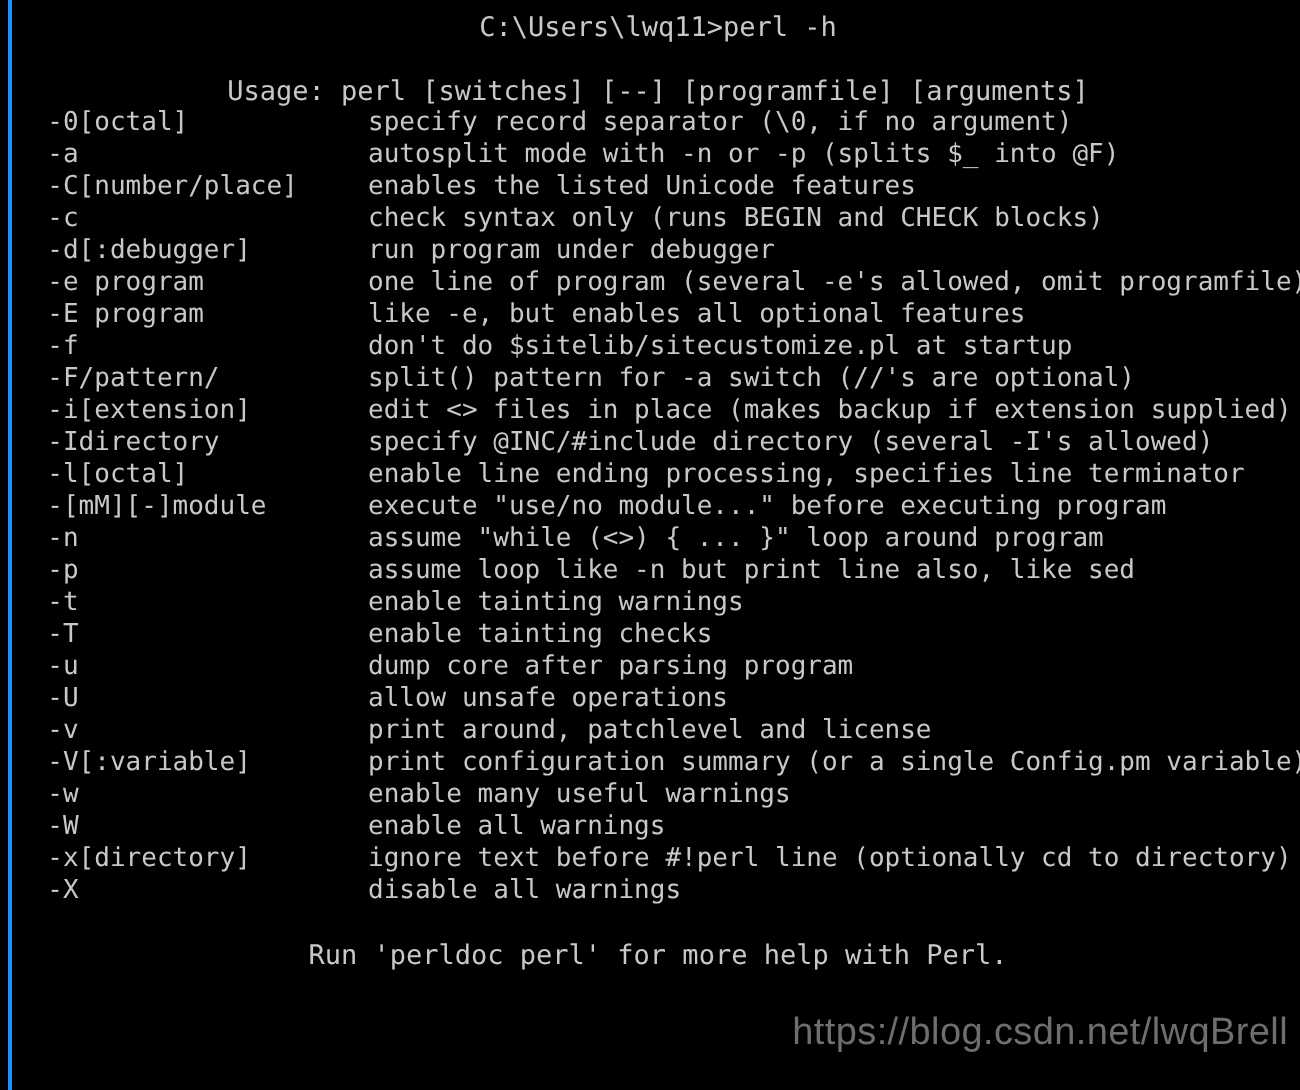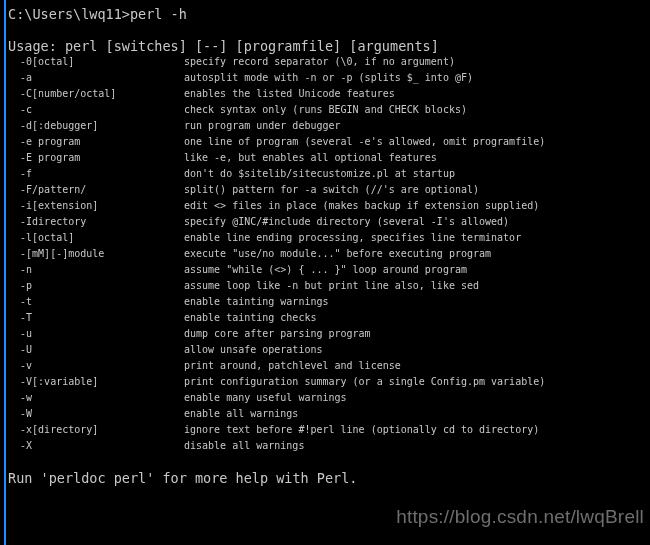--- a/index.html
+++ b/index.html
@@ -40,29 +40,30 @@
   .line {
     display: block;
     height: 16px;
     line-height: 16px;
     font-size: 13.5px;
     letter-spacing: 0px;
     color: #c8c8c8;
     white-space: pre;
     padding-left: 8px;
     font-family: "DejaVu Sans Mono", "Liberation Mono", monospace;
+    text-align: center;
   }
   .line.blank {
     color: transparent;
   }
   .opt-row {
     display: block;
     height: 16px;
     line-height: 16px;
-    font-size: 10px;
+    font-size: 13px;
     color: #c8c8c8;
     white-space: pre;
     padding-left: 8px;
     font-family: "DejaVu Sans Mono", "Liberation Mono", monospace;
   }
   .sw {
     display: inline-block;
     width: 176px;
     white-space: pre;
     color: #c8c8c8;
@@ -94,21 +95,21 @@
 
     <span class="line">C:\Users\lwq11&gt;perl -h</span>
 
     <span class="line blank"> </span>
 
     <span class="line">Usage: perl [switches] [--] [programfile] [arguments]</span>
 
     <div id="switch-list">
         <span class="opt-row"><span class="sw">  -0[octal]</span><span class="desc">specify record separator (\0, if no argument)</span></span>
         <span class="opt-row"><span class="sw">  -a</span><span class="desc">autosplit mode with -n or -p (splits $_ into @F)</span></span>
-        <span class="opt-row"><span class="sw">  -C[number/octal]</span><span class="desc">enables the listed Unicode features</span></span>
+        <span class="opt-row"><span class="sw">  -C[number/place]</span><span class="desc">enables the listed Unicode features</span></span>
         <span class="opt-row"><span class="sw">  -c</span><span class="desc">check syntax only (runs BEGIN and CHECK blocks)</span></span>
         <span class="opt-row"><span class="sw">  -d[:debugger]</span><span class="desc">run program under debugger</span></span>
         <span class="opt-row"><span class="sw">  -e program</span><span class="desc">one line of program (several -e's allowed, omit programfile)</span></span>
         <span class="opt-row"><span class="sw">  -E program</span><span class="desc">like -e, but enables all optional features</span></span>
         <span class="opt-row"><span class="sw">  -f</span><span class="desc">don't do $sitelib/sitecustomize.pl at startup</span></span>
         <span class="opt-row"><span class="sw">  -F/pattern/</span><span class="desc">split() pattern for -a switch (//'s are optional)</span></span>
         <span class="opt-row"><span class="sw">  -i[extension]</span><span class="desc">edit &lt;&gt; files in place (makes backup if extension supplied)</span></span>
         <span class="opt-row"><span class="sw">  -Idirectory</span><span class="desc">specify @INC/#include directory (several -I's allowed)</span></span>
         <span class="opt-row"><span class="sw">  -l[octal]</span><span class="desc">enable line ending processing, specifies line terminator</span></span>
         <span class="opt-row"><span class="sw">  -[mM][-]module</span><span class="desc">execute "use/no module..." before executing program</span></span>

